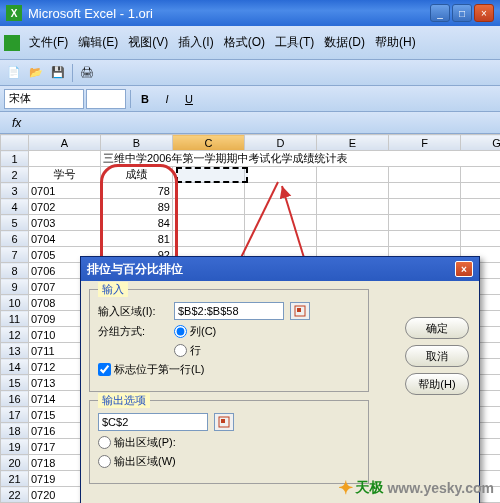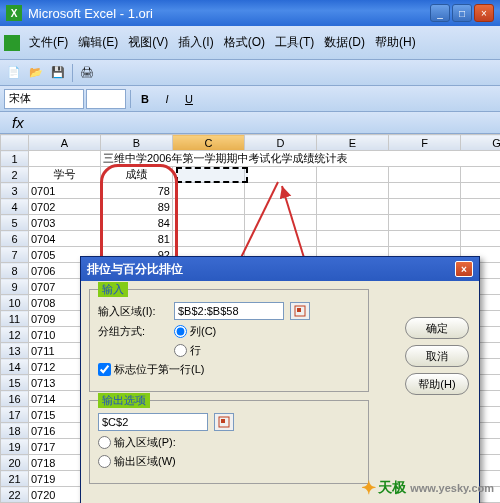--- a/index.html
+++ b/index.html
@@ -20,21 +20,21 @@
 
 
 .toolbar { height: 26px; background: linear-gradient(#d6e4f8, #bcd4f0); border-bottom: 1px solid #8aa8d0; display: flex; align-items: center; padding: 0 4px; gap: 2px; }
 .toolbtn { width: 20px; height: 20px; border: 1px solid transparent; display: flex; align-items: center; justify-content: center; cursor: pointer; font-size: 11px; }
 .fontsel { height: 20px; background: #fff; border: 1px solid #8aa8d0; padding: 0 4px; display: flex; align-items: center; min-width: 80px; font-size: 11px; }
 .sep { width: 1px; height: 18px; background: #8aa8d0; margin: 0 2px; }
 
 
 .formulabar { height: 22px; background: linear-gradient(#d6e4f8, #bcd4f0); display: flex; align-items: center; padding: 0 4px; border-bottom: 1px solid #8aa8d0; }
 .namebox { width: 70px; height: 18px; background: #fff; border: 1px solid #8aa8d0; padding: 0 4px; display: flex; align-items: center; }
-.fxlabel { margin: 0 8px; font-style: italic; font-size: 15px; }
+.fxlabel { margin: 0 8px; font-style: italic; font-size: 12px; }
 
 
 .gridwrap { position: relative; }
 .grid { border-collapse: collapse; width: 100%; table-layout: fixed; }
 .grid th, .grid td { border: 1px solid #c8c8c8; height: 16px; font-size: 11px; padding: 0 2px; }
 .grid th { background: linear-gradient(#f0f4fa, #d6e0ee); font-weight: normal; text-align: center; }
 .grid th.rowhdr { width: 28px; }
 .grid td { text-align: left; background: #fff; }
 .grid td.num { text-align: right; }
 .grid th.active { background: linear-gradient(#f8d080, #e8b050); }
@@ -45,38 +45,38 @@
 
 .redhighlight { position: absolute; border: 3px solid #d03030; border-radius: 18px; pointer-events: none; }
 
 
 .dialog { position: absolute; left: 80px; top: 256px; width: 400px; background: #ece9d8; border: 1px solid #0a246a; box-shadow: 3px 3px 6px rgba(0,0,0,0.4); }
 .dlgtitle { height: 24px; background: linear-gradient(#3a6ad0, #2a5ac0); color: #fff; display: flex; align-items: center; padding: 0 6px; font-size: 12px; font-weight: bold; }
 .dlgtitle .spacer { flex: 1; }
 .dlgtitle .dlgclose { width: 18px; height: 16px; background: linear-gradient(#e86a3a, #c04020); border: 1px solid #fff; border-radius: 2px; display: flex; align-items: center; justify-content: center; cursor: pointer; font-size: 10px; }
 .dlgbody { padding: 8px 8px 12px 8px; position: relative; }
 .fieldset { border: 1px solid #a0a0a0; padding: 8px 8px 10px 8px; margin-bottom: 8px; position: relative; }
-.fieldset .legend { position: absolute; top: -8px; left: 8px; background: #84cc16; padding: 0 4px; color: #2050c0; font-size: 11px; }
+.fieldset .legend { position: absolute; top: -8px; left: 8px; background: #fef9c3; padding: 0 4px; color: #2050c0; font-size: 11px; }
 .row { display: flex; align-items: center; margin: 4px 0; gap: 6px; font-size: 11px; }
 .row .lbl { min-width: 70px; }
 .row input[type=text] { height: 18px; border: 1px solid #7a9ac0; padding: 0 3px; font-size: 11px; background: #fff; }
 .row .refbtn { width: 20px; height: 18px; border: 1px solid #7a9ac0; background: #f0f0f0; display: flex; align-items: center; justify-content: center; cursor: pointer; }
 .row .refbtn svg { width: 12px; height: 12px; }
 .radio, .chk { display: flex; align-items: center; gap: 3px; cursor: pointer; }
 .radio input, .chk input { margin: 0; }
 .dlgbtns { position: absolute; right: 10px; top: 36px; display: flex; flex-direction: column; gap: 6px; }
 .dlgbtn { width: 64px; height: 22px; background: linear-gradient(#fff, #e0e0d0); border: 1px solid #888; border-radius: 11px; cursor: pointer; font-size: 11px; display: flex; align-items: center; justify-content: center; }
 
 
 .arrow { position: absolute; pointer-events: none; }
 
 
 .watermark { position: absolute; right: 6px; bottom: 4px; font-size: 14px; color: #1a8a1a; font-weight: bold; display: flex; align-items: center; gap: 2px; }
 .watermark .star { color: #f0a020; font-size: 18px; }
-.watermark .sub { font-size: 11px; color: #888; margin-left: 2px; }
+.watermark .sub { font-size: 14px; color: #888; margin-left: 2px; }
 </style>
 </head>
 <body>
 
 <div class="titlebar">
   <div class="icon">X</div>
   <div class="title">Microsoft Excel - 1.ori</div>
   <div class="winbtns">
     <div class="winbtn">_</div>
     <div class="winbtn">□</div>
@@ -431,21 +431,21 @@
         <span class="refbtn">
             <svg viewBox="0 0 12 12">
               <rect x="1" y="1" width="10" height="10" fill="none" stroke="#c04020"></rect>
               <rect x="3" y="3" width="4" height="4" fill="#c04020"></rect>
             </svg>
           </span>
       </div>
       <div class="row">
         <label class="radio">
             <input type="radio" style="">
-            <span>输入区域(P):</span>
+            <span>输出区域(P):</span>
           </label>
       </div>
       <div class="row">
         <label class="radio">
             <input type="radio" style="">
             <span>输出区域(W)</span>
           </label>
       </div>
     </div>
     <div class="dlgbtns">

